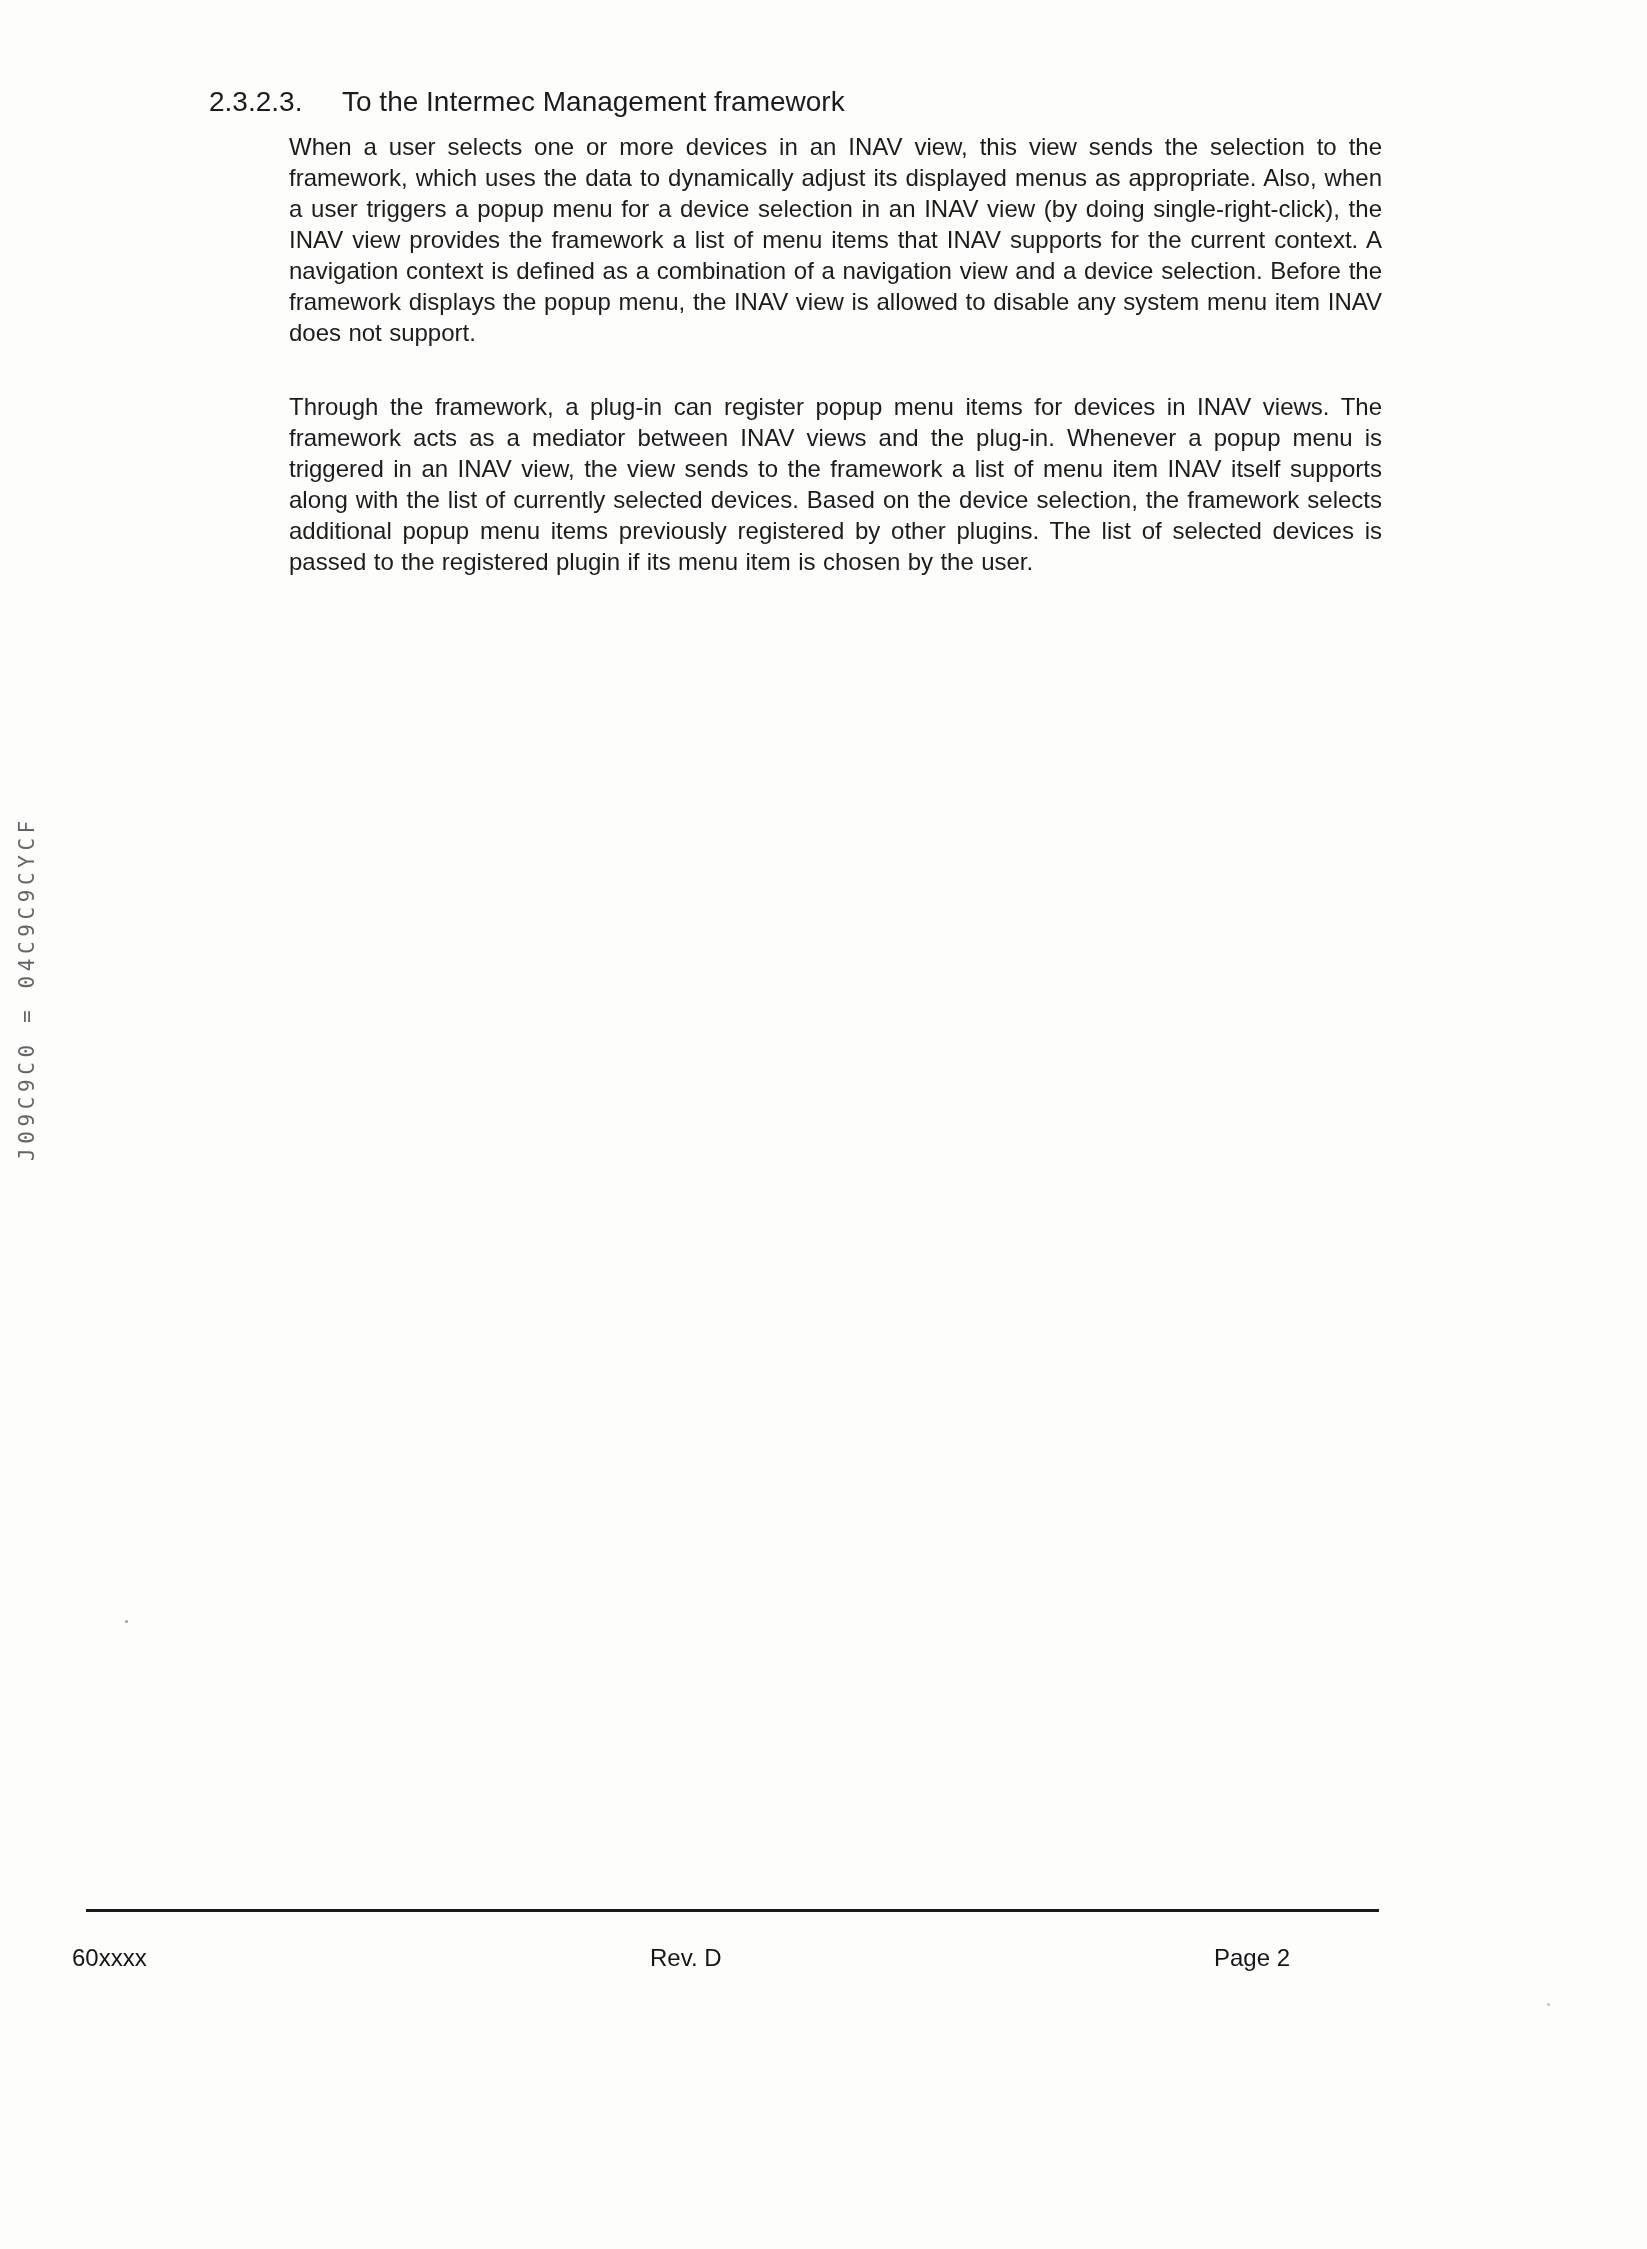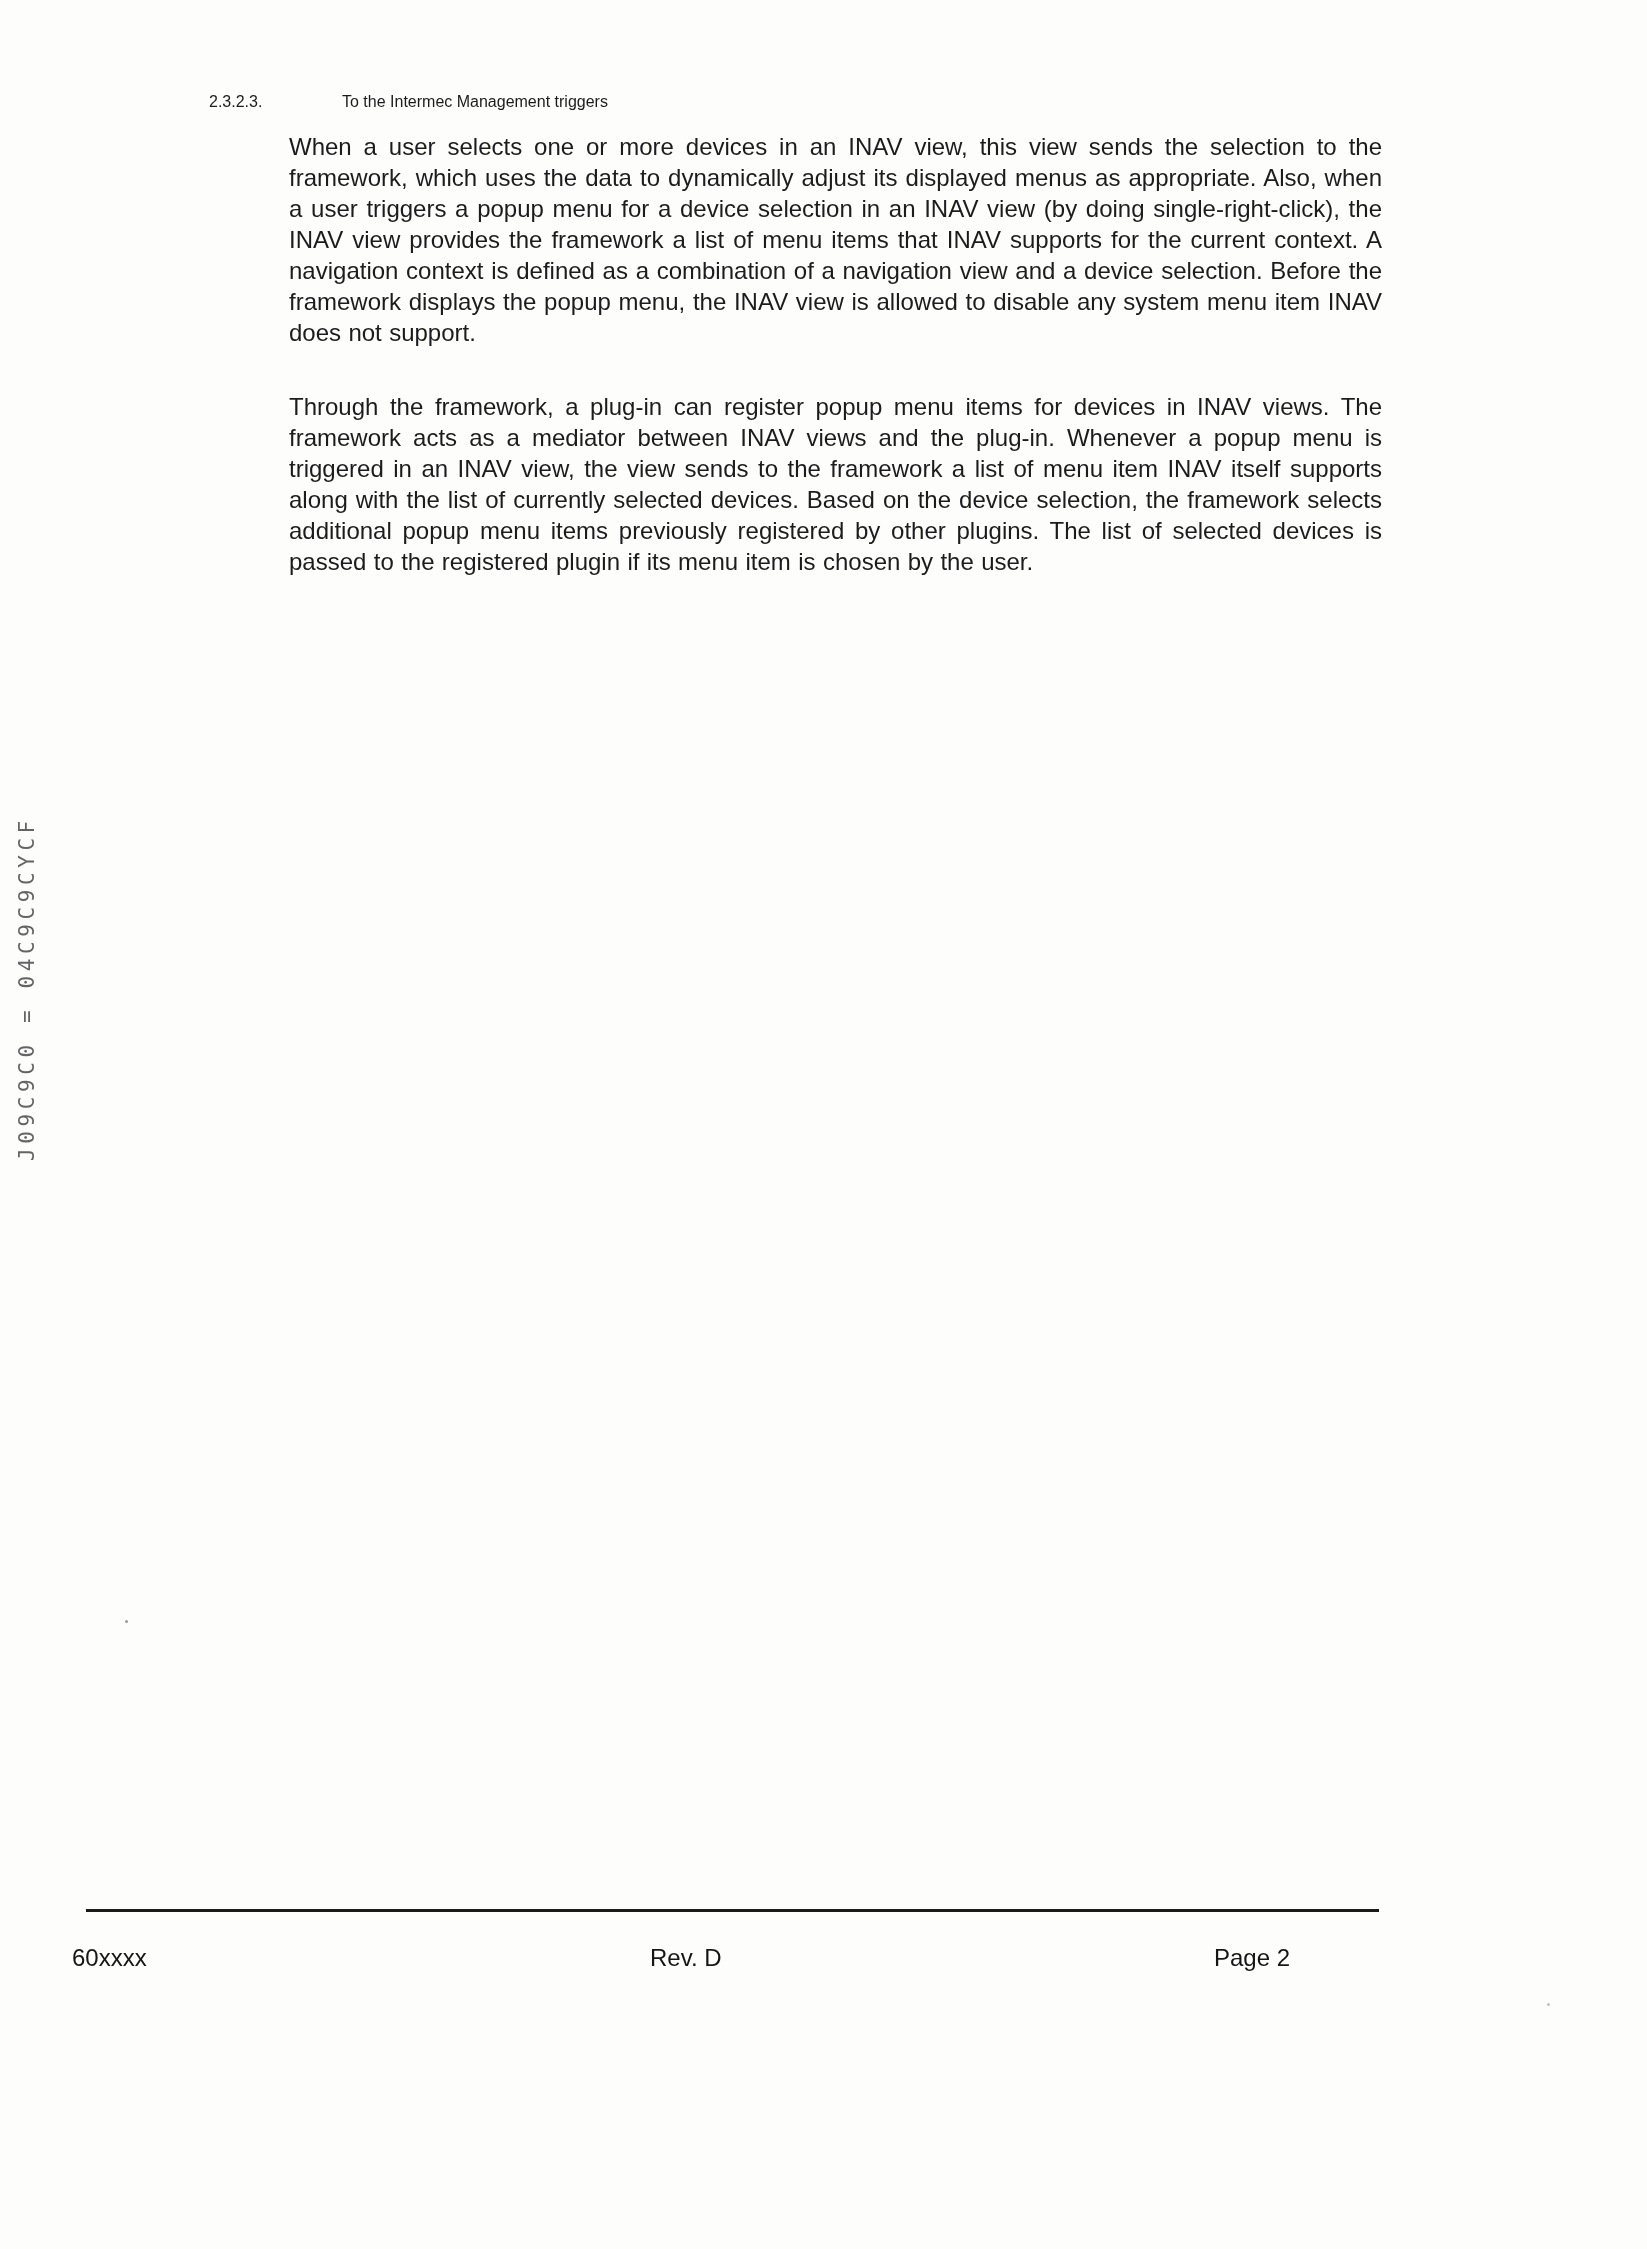--- a/index.html
+++ b/index.html
@@ -20,21 +20,21 @@
     position: absolute;
     left: 209px;
     top: 86px;
     width: 1191px;
   }
   .section { margin: 0; }
   .section + .section { margin-top: 43px; }
   .sec-head {
     display: flex;
     align-items: flex-end;
-    font-size: 16px;
+    font-size: 28px;
     line-height: 31px;
   }
   .sec-num {
     width: 133px;
     flex: 0 0 133px;
   }
   .sec-title { }
   .sec-body {
     margin: 14px 0 0 80px;
     width: 1093px;
@@ -89,21 +89,21 @@
 </head>
 <body>
 
 <div class="page">
 
   <div class="content">
 
     <div class="section">
       <div class="sec-head">
         <span class="sec-num">2.3.2.3.</span>
-        <span class="sec-title">To the Intermec Management triggers</span>
+        <span class="sec-title">To the Intermec Management framework</span>
       </div>
       <p class="sec-body">When a user selects one or more devices in an INAV view, this view sends the selection to the framework, which uses the data to dynamically adjust its displayed menus as appropriate.  Also, when a user triggers a popup menu for a device selection in an INAV view (by doing single-right-click), the INAV view provides the framework a list of menu items that INAV supports for the current context. A navigation context is defined as a combination of a navigation view and a device selection.  Before the framework displays the popup menu, the INAV view is allowed to disable any system menu item INAV does not support.</p>
     </div>
 
     <div class="section">
       <p class="sec-body">Through the framework, a plug-in can register popup menu items for devices in INAV views.  The framework acts as a mediator between INAV views and the plug-in. Whenever a popup menu is triggered in an INAV view, the view sends to the framework a list of menu item INAV itself supports along with the list of currently selected devices. Based on the device selection, the framework selects additional popup menu items previously registered by other plugins.  The list of selected devices is passed to the registered plugin if its menu item is chosen by the user.</p>
     </div>
 
   </div>
 

